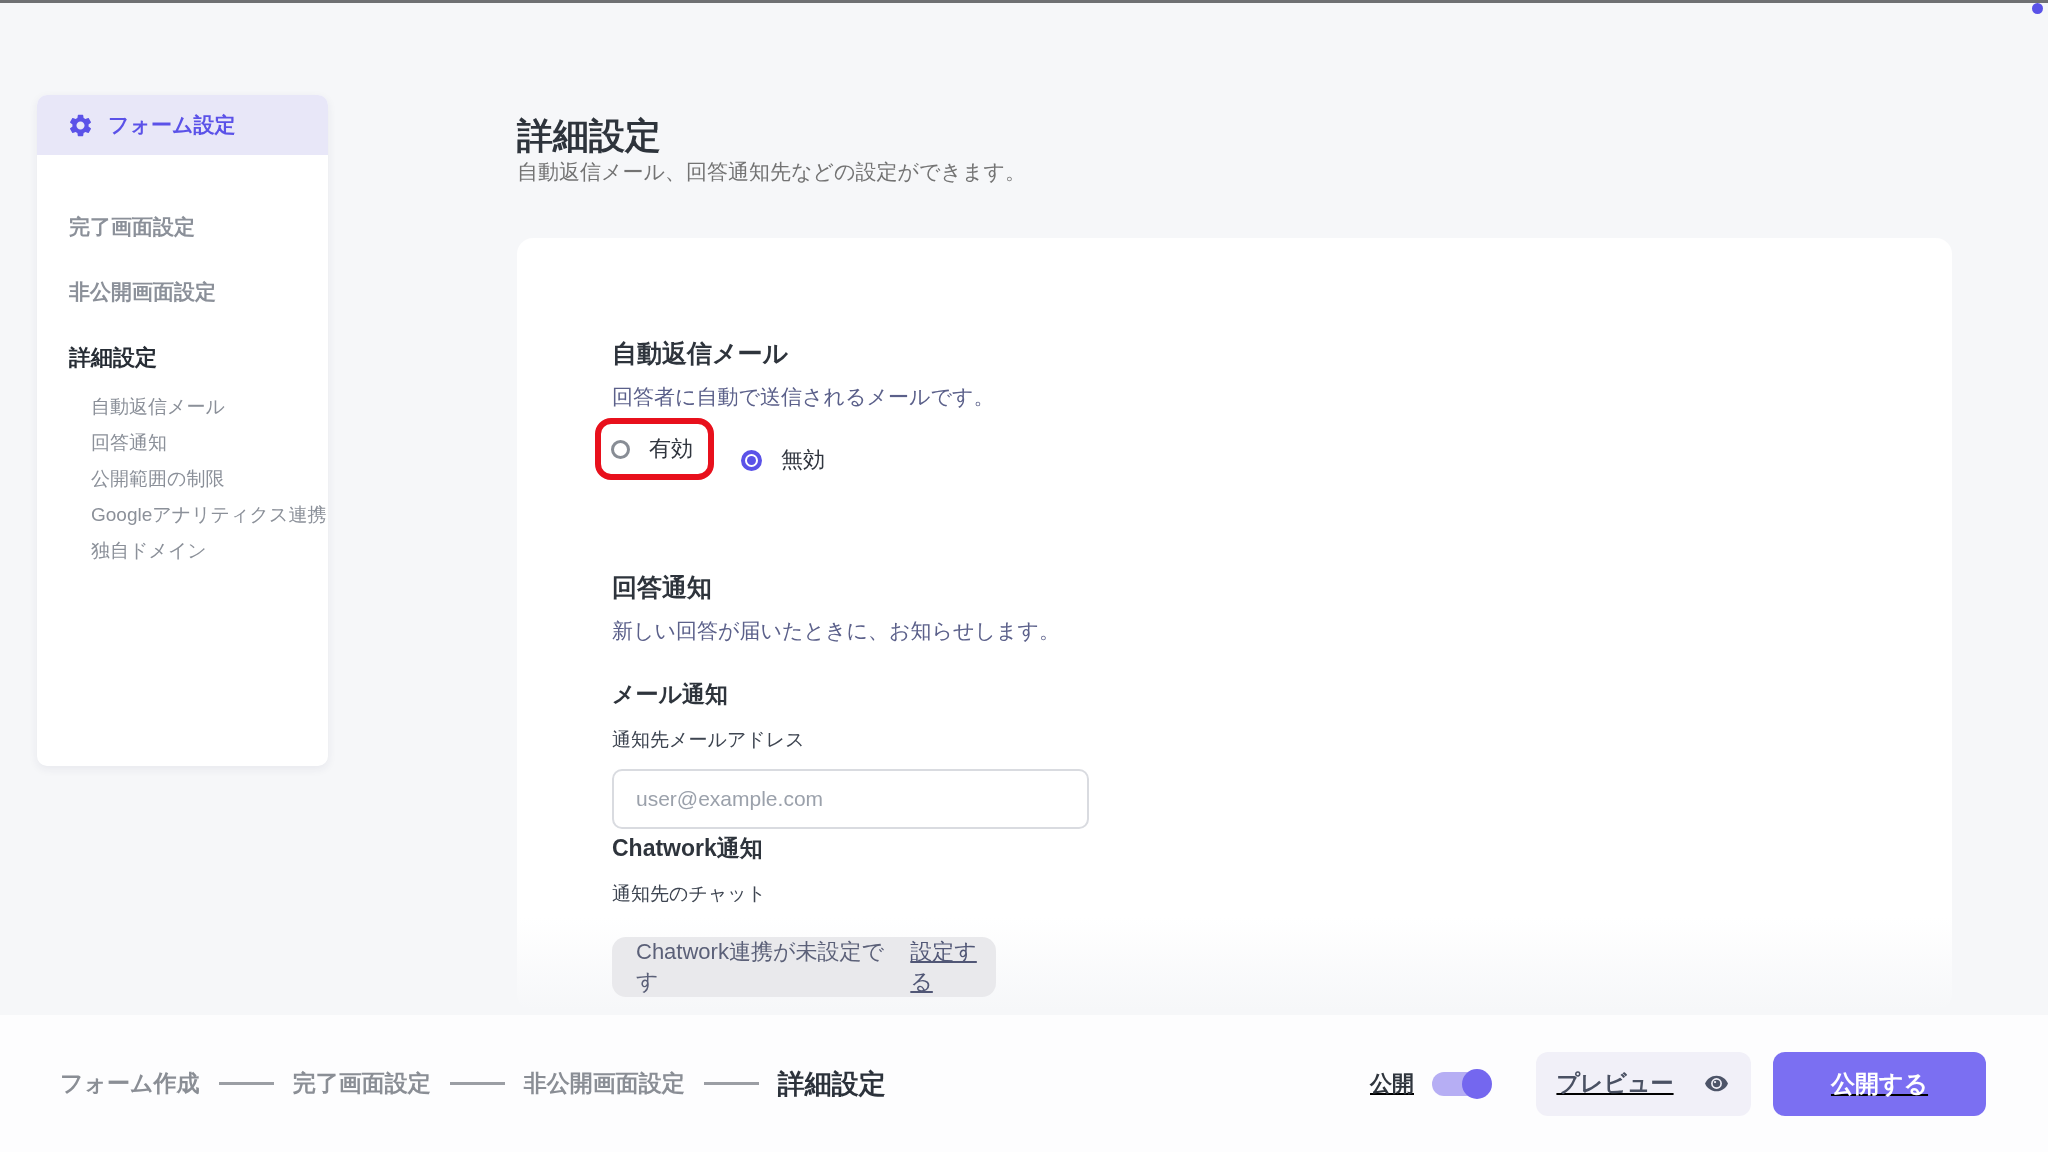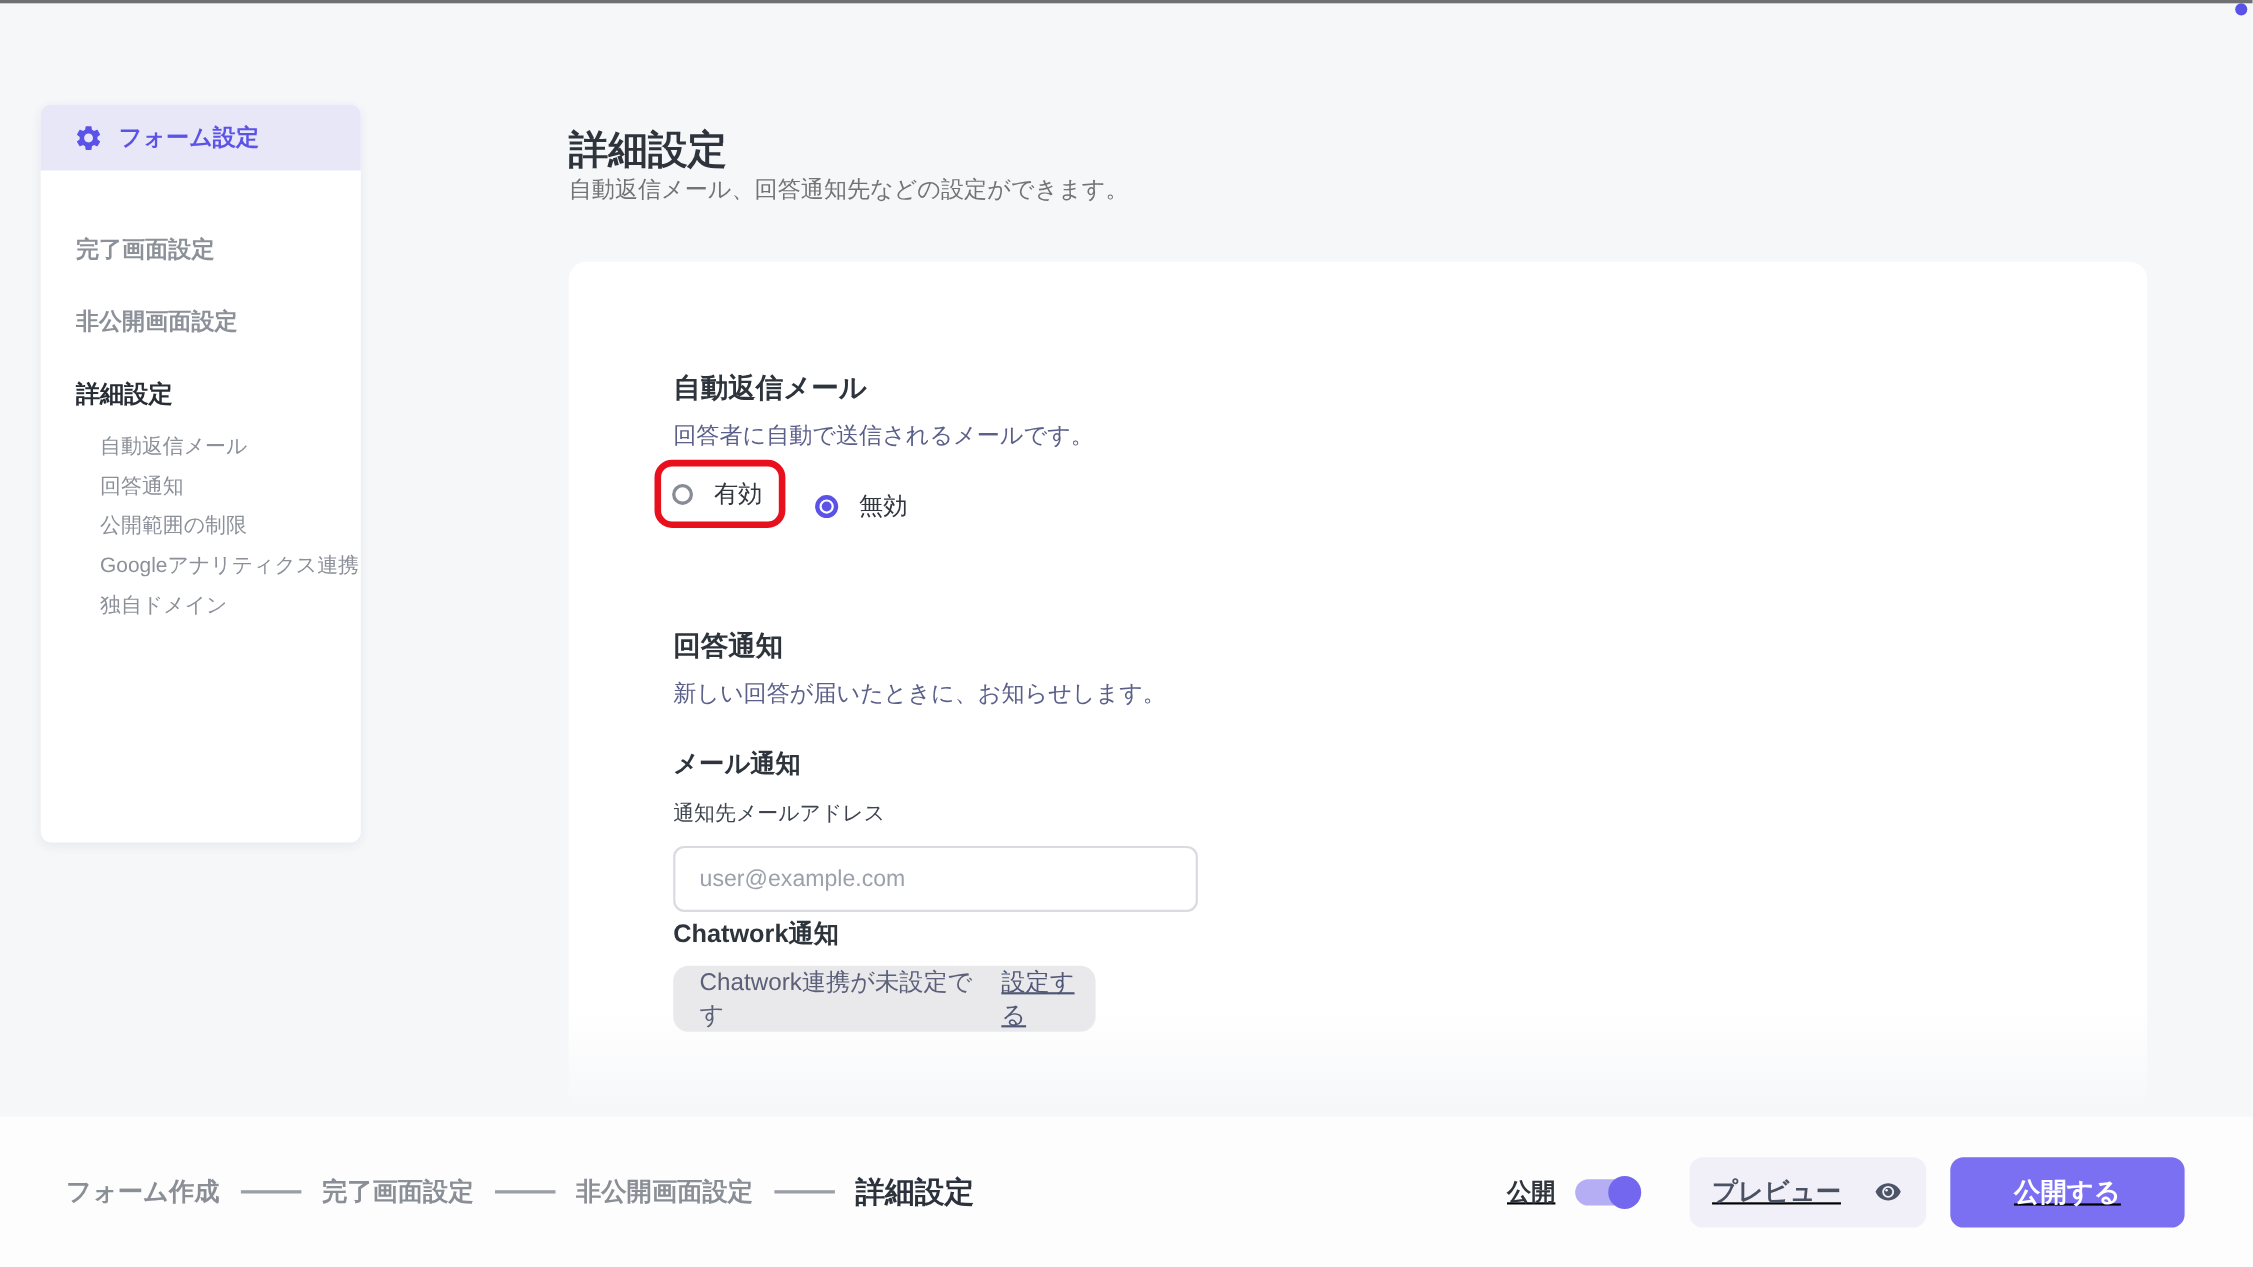--- a/index.html
+++ b/index.html
@@ -39,21 +39,21 @@
   .opt2{margin-left:27px;margin-top:22px;}
   .h-answer{margin-top:95px;}
   .sub-h{font-size:23px;font-weight:700;color:#2e343c;line-height:28px;}
   .h-mail{margin-top:35px;}
   .field-label{margin-top:20px;font-size:19px;color:#3e4551;line-height:24px;}
   .email-input{margin-top:17px;width:477px;height:60px;box-sizing:border-box;border:2px solid #d9dbe0;
     border-radius:10px;padding:0 22px;font-size:21px;color:#3e4551;background:#fff;outline:none;
     font-family:"Liberation Sans","DejaVu Sans",sans-serif;display:block;}
   .email-input::placeholder{color:#9ba1ab;}
   .h-chatwork{margin-top:5px;}
-  .chat-pill{margin-top:16px;width:384px;height:60px;background:#e9e9ec;border-radius:14px;
+  .chat-pill{margin-top:31px;width:384px;height:60px;background:#e9e9ec;border-radius:14px;
     display:flex;align-items:center;padding-left:24px;box-sizing:border-box;justify-content:flex-end;}
   .chat-pill .pill-text{font-size:22px;color:#5b6078;}
   .chat-pill a{font-size:22px;color:#515776;margin-left:14px;text-decoration:underline;cursor:pointer;}
 
   
   .footer{position:absolute;left:0;top:1015px;width:2048px;height:137px;background:#fdfdfe;}
   .steps{position:absolute;left:60px;top:0;height:137px;display:flex;align-items:center;}
   .step{font-size:23px;font-weight:700;color:#8a8e95;cursor:pointer;white-space:nowrap;}
   .step.current{font-size:27px;color:#2c323b;}
   .step-line{width:55px;height:3px;background:#9b9ea4;margin:0 19px;}
@@ -122,20 +122,21 @@
     </div>
 
     <div class="sec-h h-answer">回答通知</div>
     <div class="sec-desc">新しい回答が届いたときに、お知らせします。</div>
 
     <div class="sub-h h-mail">メール通知</div>
     <div class="field-label">通知先メールアドレス</div>
     <input class="email-input" type="text" placeholder="user@example.com" style="">
 
     <div class="sub-h h-chatwork">Chatwork通知</div>
+    <div class="field-label">通知先のチャット</div>
     <div class="chat-pill">
       <span class="pill-text">Chatwork連携が未設定です</span>
       <a>設定する</a>
     </div>
   </section>
 
   <footer class="footer">
     <div class="steps">
       <span class="step">フォーム作成</span>
       <span class="step-line"></span>

